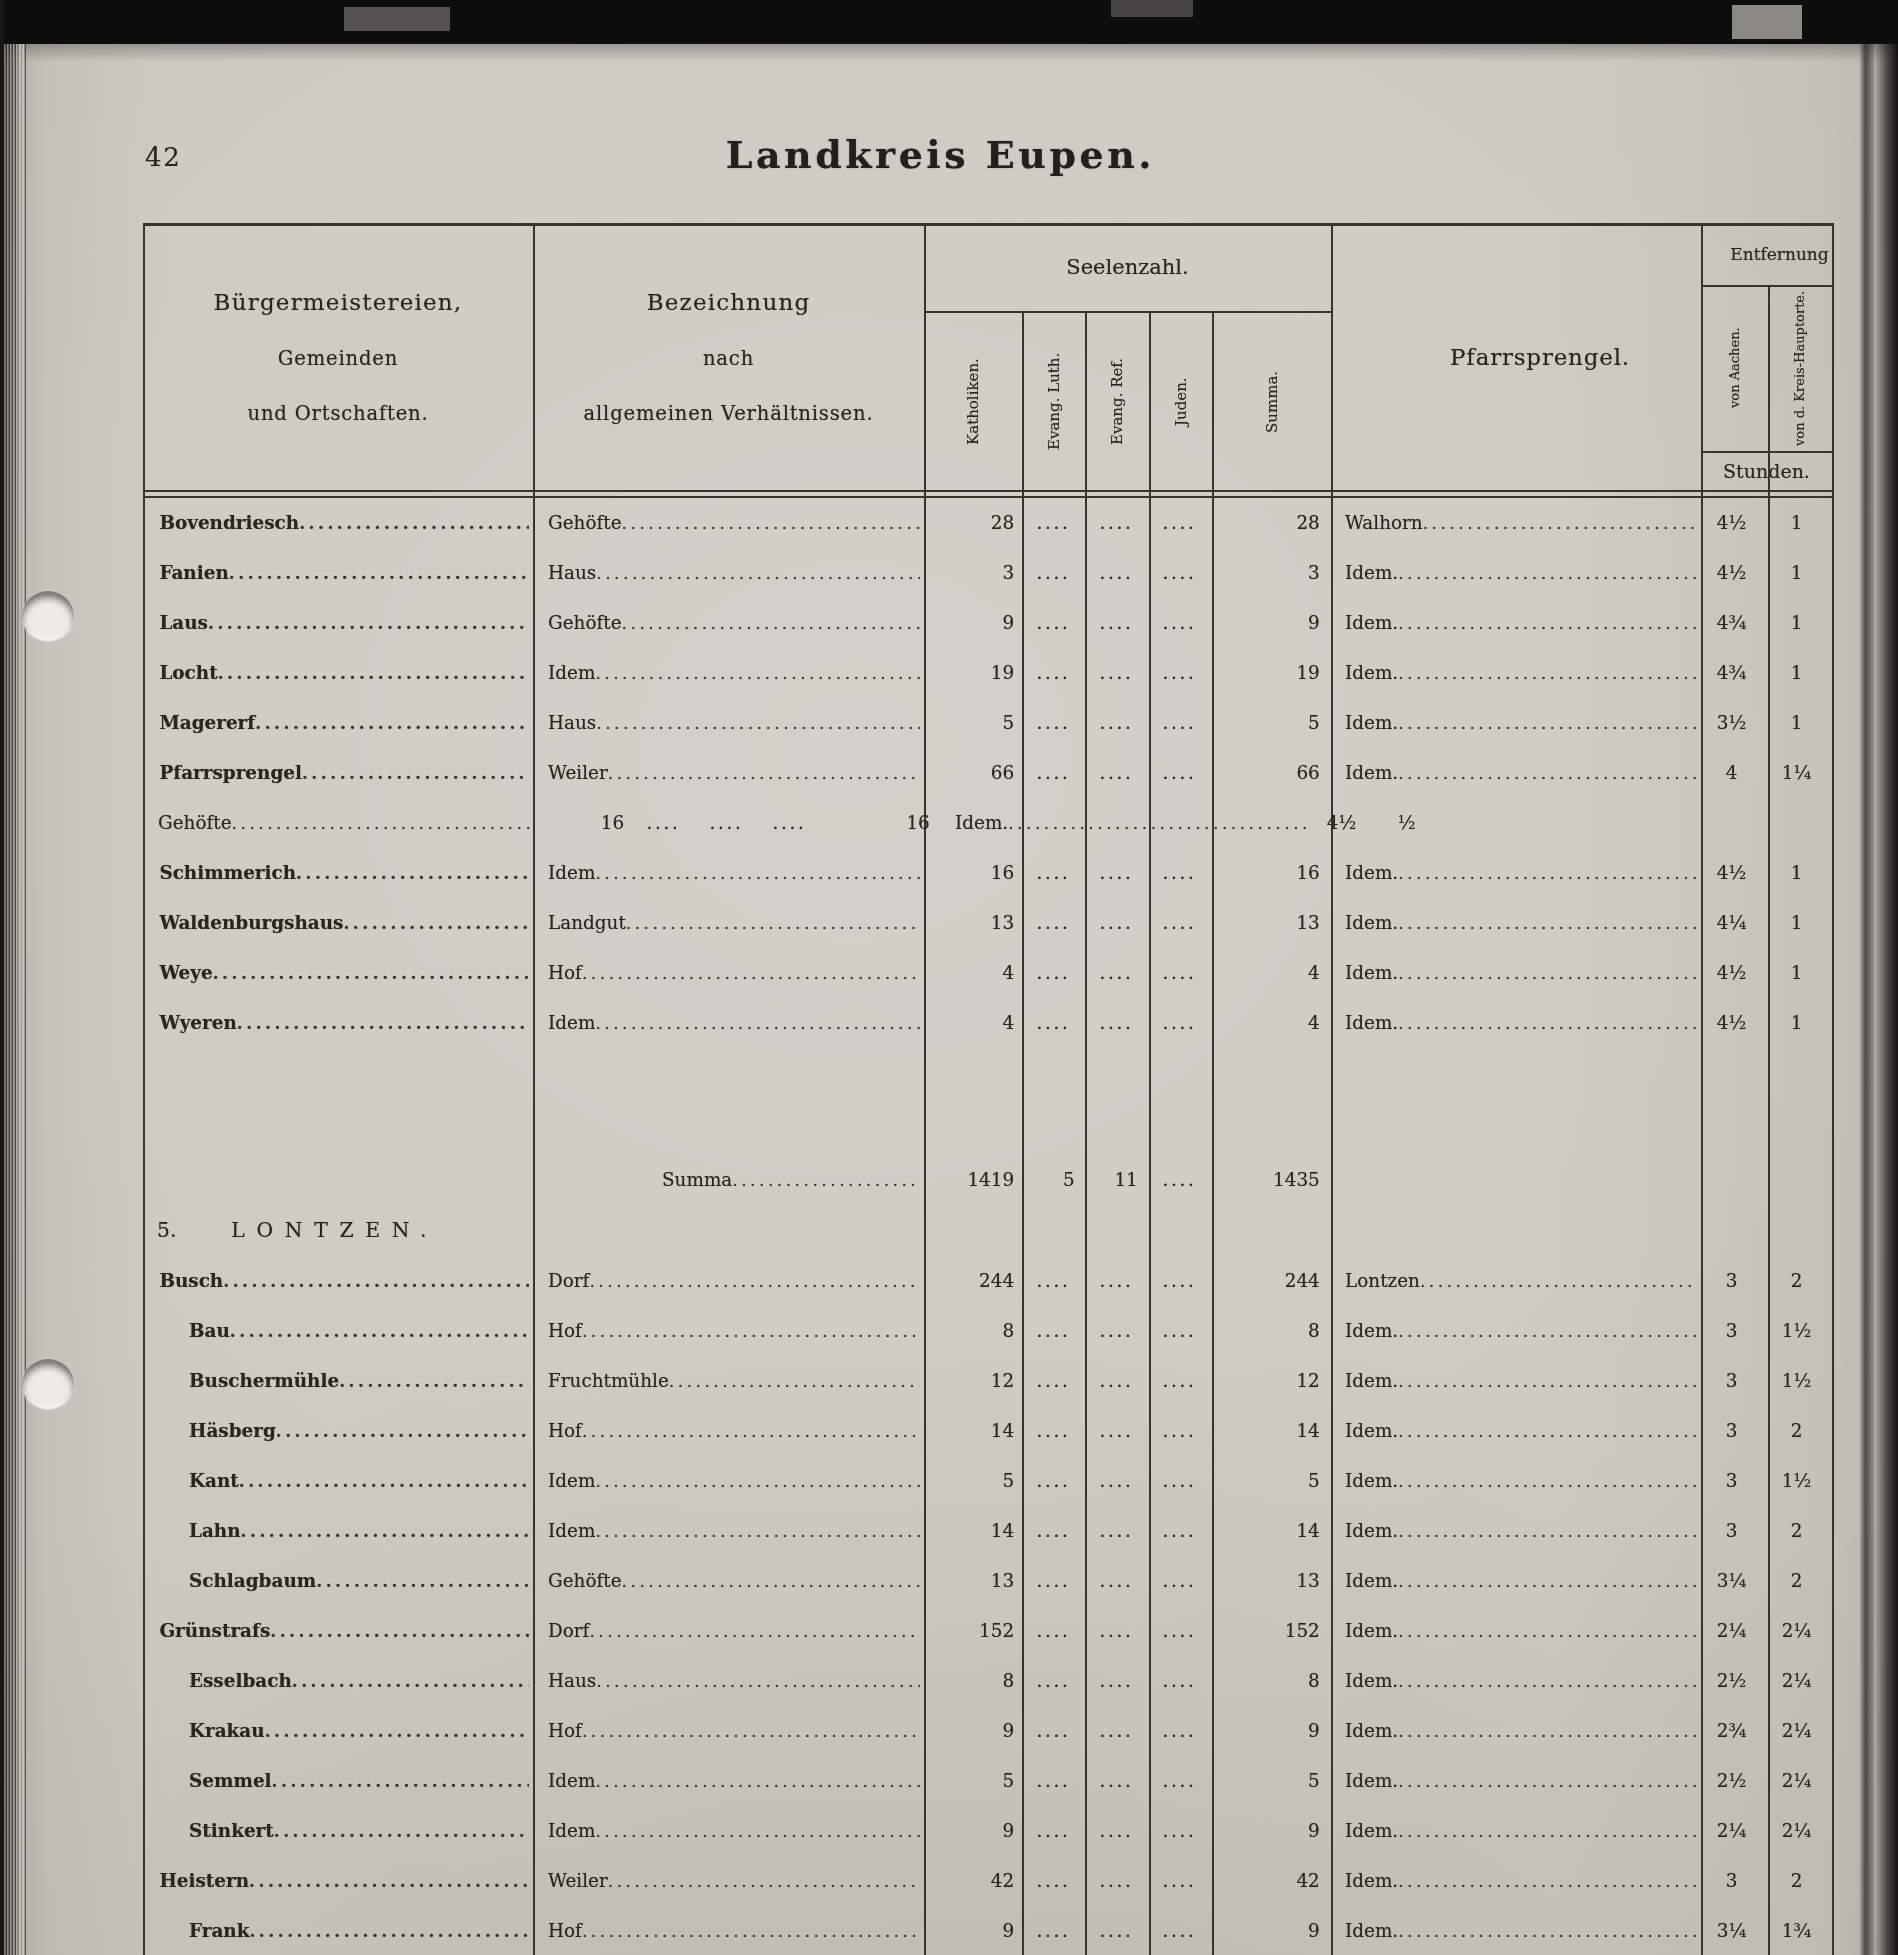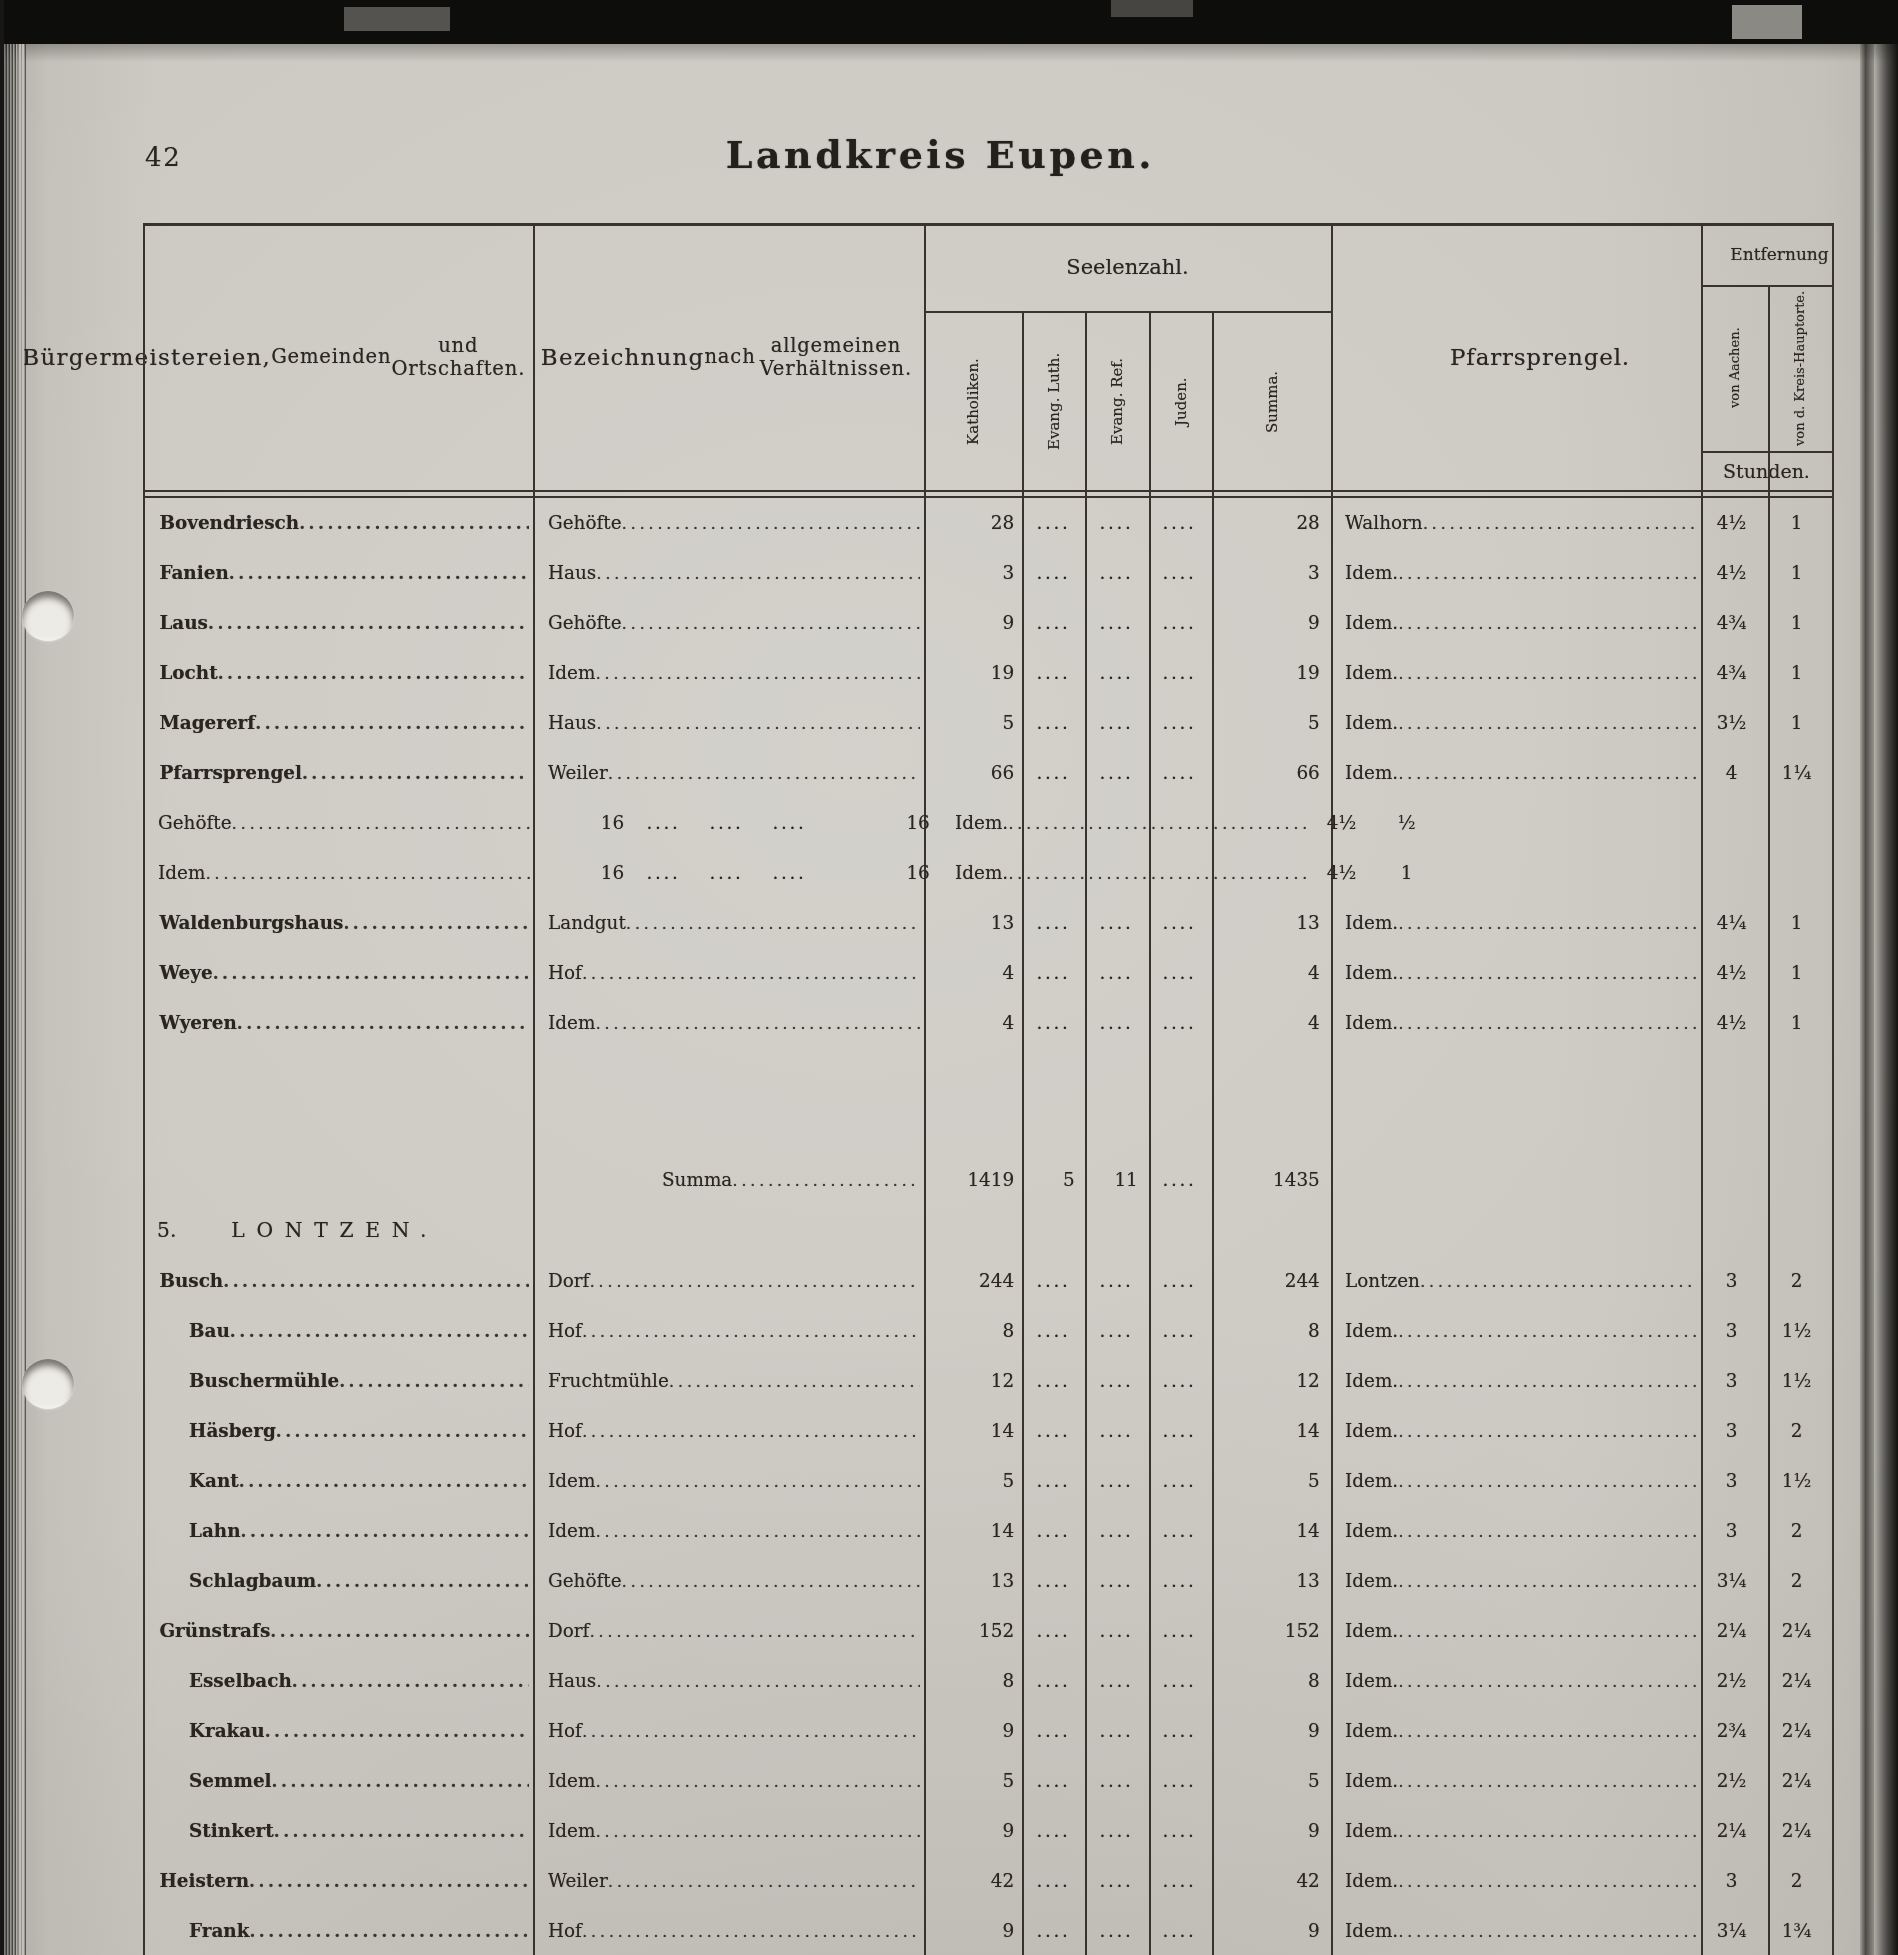--- a/index.html
+++ b/index.html
@@ -51,21 +51,21 @@
     position: absolute; left: 50%; top: 132px; transform: translateX(-52%);
     font-size: 38px; font-weight: bold; letter-spacing: 3.5px; white-space: nowrap;
     color: #23201b; text-shadow: 0 0 1.2px rgba(40,36,30,.55); z-index: 3;
   }
   
   .table { position: absolute; left: 143px; top: 223px; width: 1690px; height: 2123px; z-index: 3; }
   .vline { position: absolute; width: 1.6px; background: #38332b; }
   .hline { position: absolute; height: 1.6px; background: #38332b; }
   .hline.thick { height: 2.7px; }
   .th { position: absolute; display: flex; align-items: center; justify-content: center; text-align: center; }
-  .th-stack { flex-direction: row; justify-content: flex-end; padding: 15.6px 7.8px; }
+  .th-stack { flex-direction: column; justify-content: center; padding: 15.6px 7.8px; gap: 32px; }
   .th-places { left: 0; top: 0; width: 390px; height: 267px; }
   .th-desig  { left: 390px; top: 0; width: 391px; height: 267px; }
   .th-line-lg { font-size: 23px; letter-spacing: 1.2px; }
   .th-line-md { font-size: 19.6px; letter-spacing: 0.8px; }
   .th-seel   { left: 781px; top: 0; width: 407px; height: 87px; font-size: 21px; }
   .th-pfarr  { left: 1188px; top: 0; width: 418px; height: 267px; font-size: 23px; letter-spacing: 0.8px; }
   .th-entf   { left: 1558px; top: 0; width: 157px; height: 61px; font-size: 17px; }
   .th-stunden{ left: 1558px; top: 228px; width: 131px; height: 39px; font-size: 19px; }
   .th-rot {
     position: absolute; display: flex; align-items: center; justify-content: center;
@@ -383,20 +383,24 @@
           </div>
     <div class="c c-d1">
             <span>4½</span>
           </div>
     <div class="c c-d2">
             <span>½</span>
           </div>
   </div>
 
   <div class="row t-ink">
+    <div class="c c-name">
+            <span class="txt">Schimmerich</span>
+            <span class="dots"></span>
+          </div>
     <div class="c c-bez">
             <span class="txt">Idem</span>
             <span class="dots"></span>
           </div>
     <div class="c c-kath">
             <span>16</span>
           </div>
     <div class="c c-luth">
             <span>....</span>
           </div>

